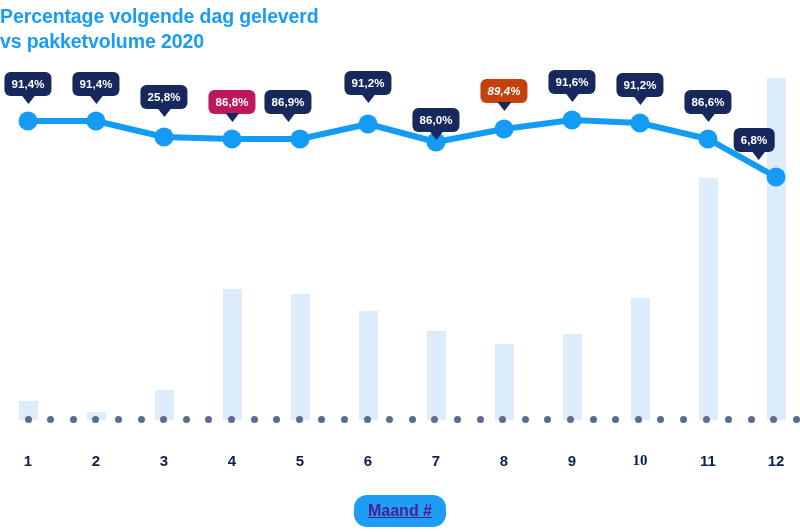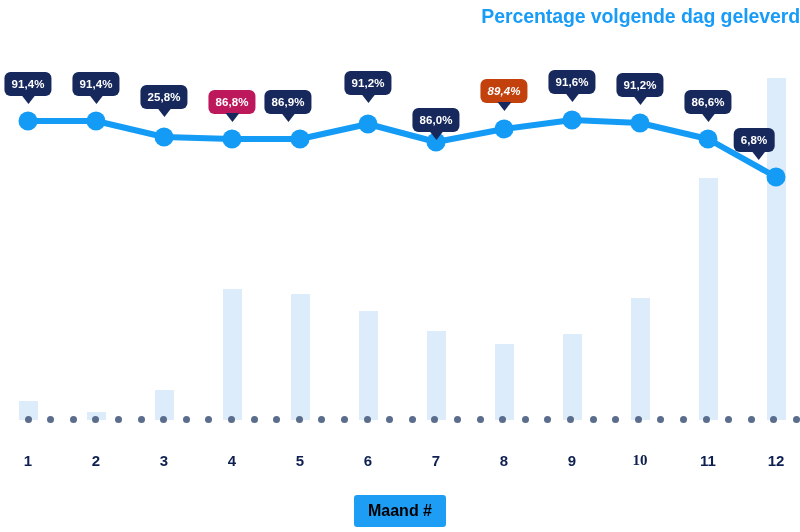--- a/index.html
+++ b/index.html
@@ -18,21 +18,21 @@
     background: #ffffff;
     overflow: hidden;
   }
 
   
   #chart-title {
     position: absolute;
     left: 0;
     top: 4px;
     width: 800px;
-    text-align: right;
+    text-align: left;
     color: #189cf7;
     font-size: 19.5px;
     font-weight: 700;
     line-height: 25px;
     letter-spacing: -0.1px;
   }
   #chart-title .title-line {
     display: block;
   }
 
@@ -115,35 +115,37 @@
     font-size: 15px;
     font-weight: 700;
   }
 
   #axis-title-badge {
     position: absolute;
     left: 400px;
     top: 495px;
     transform: translateX(-50%);
     background: #1e9df5;
-    color: #000000;
+    color: #4c1d95;
     font-size: 16px;
     font-weight: 700;
-    border-radius: 3px;
+    border-radius: 13px;
     padding: 7px 14px 8px 14px;
     line-height: 17px;
+    text-decoration: underline;
   }
 </style>
 </head>
 <body>
 
 <div id="chart-root">
 
   <div id="chart-title">
     <span class="title-line">Percentage volgende dag geleverd</span>
+    <span class="title-line">vs pakketvolume 2020</span>
   </div>
 
   <div id="plot-area">
     <div id="bars-layer">
         <div class="bar" style="left: 18.5px; top: 401px; height: 19px; background: rgb(221, 236, 250);"></div>
         <div class="bar" style="left: 86.5px; top: 412px; height: 8px; background: rgb(221, 236, 250);"></div>
         <div class="bar" style="left: 154.5px; top: 390px; height: 30px; background: rgb(221, 236, 250);"></div>
         <div class="bar" style="left: 222.5px; top: 289px; height: 131px; background: rgb(221, 236, 250);"></div>
         <div class="bar" style="left: 290.5px; top: 294px; height: 126px; background: rgb(221, 236, 250);"></div>
         <div class="bar" style="left: 358.5px; top: 311px; height: 109px; background: rgb(221, 236, 250);"></div>

